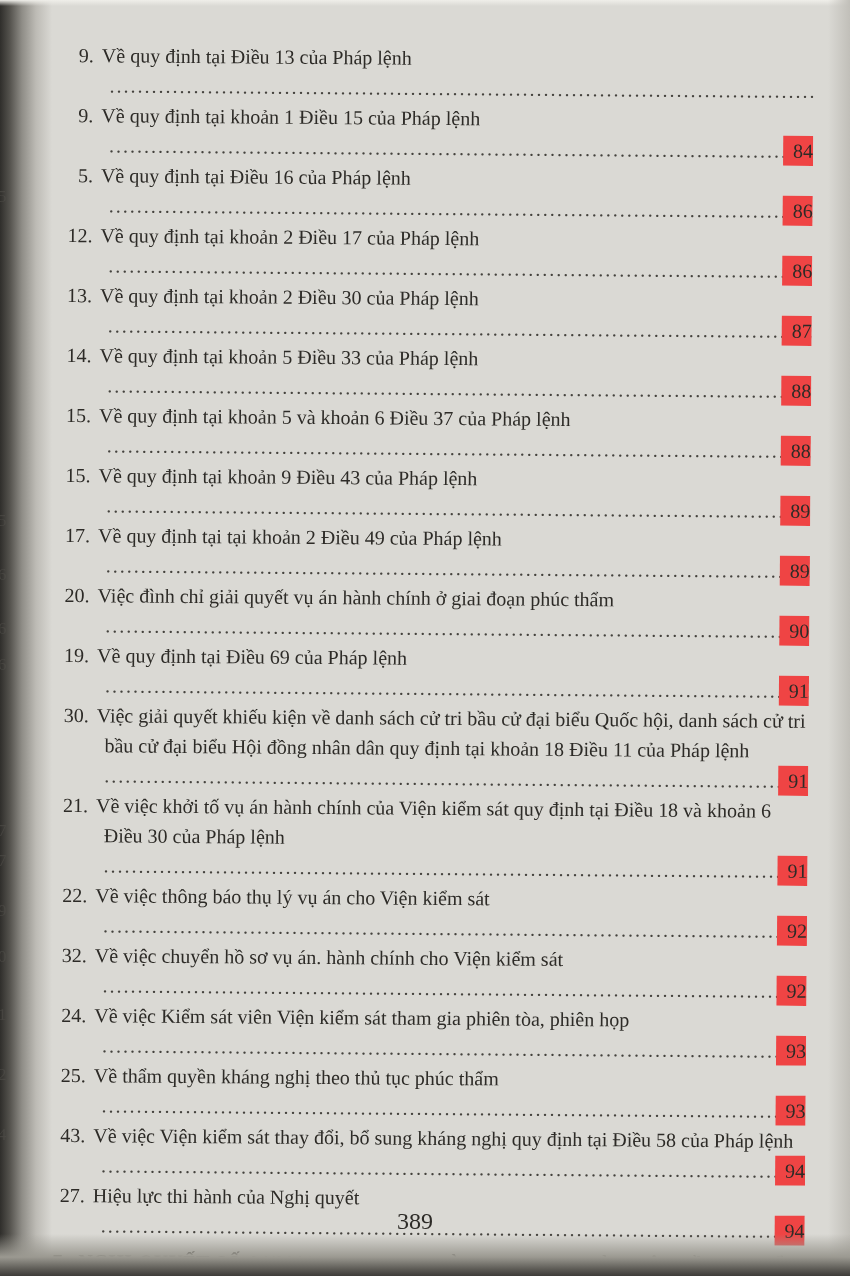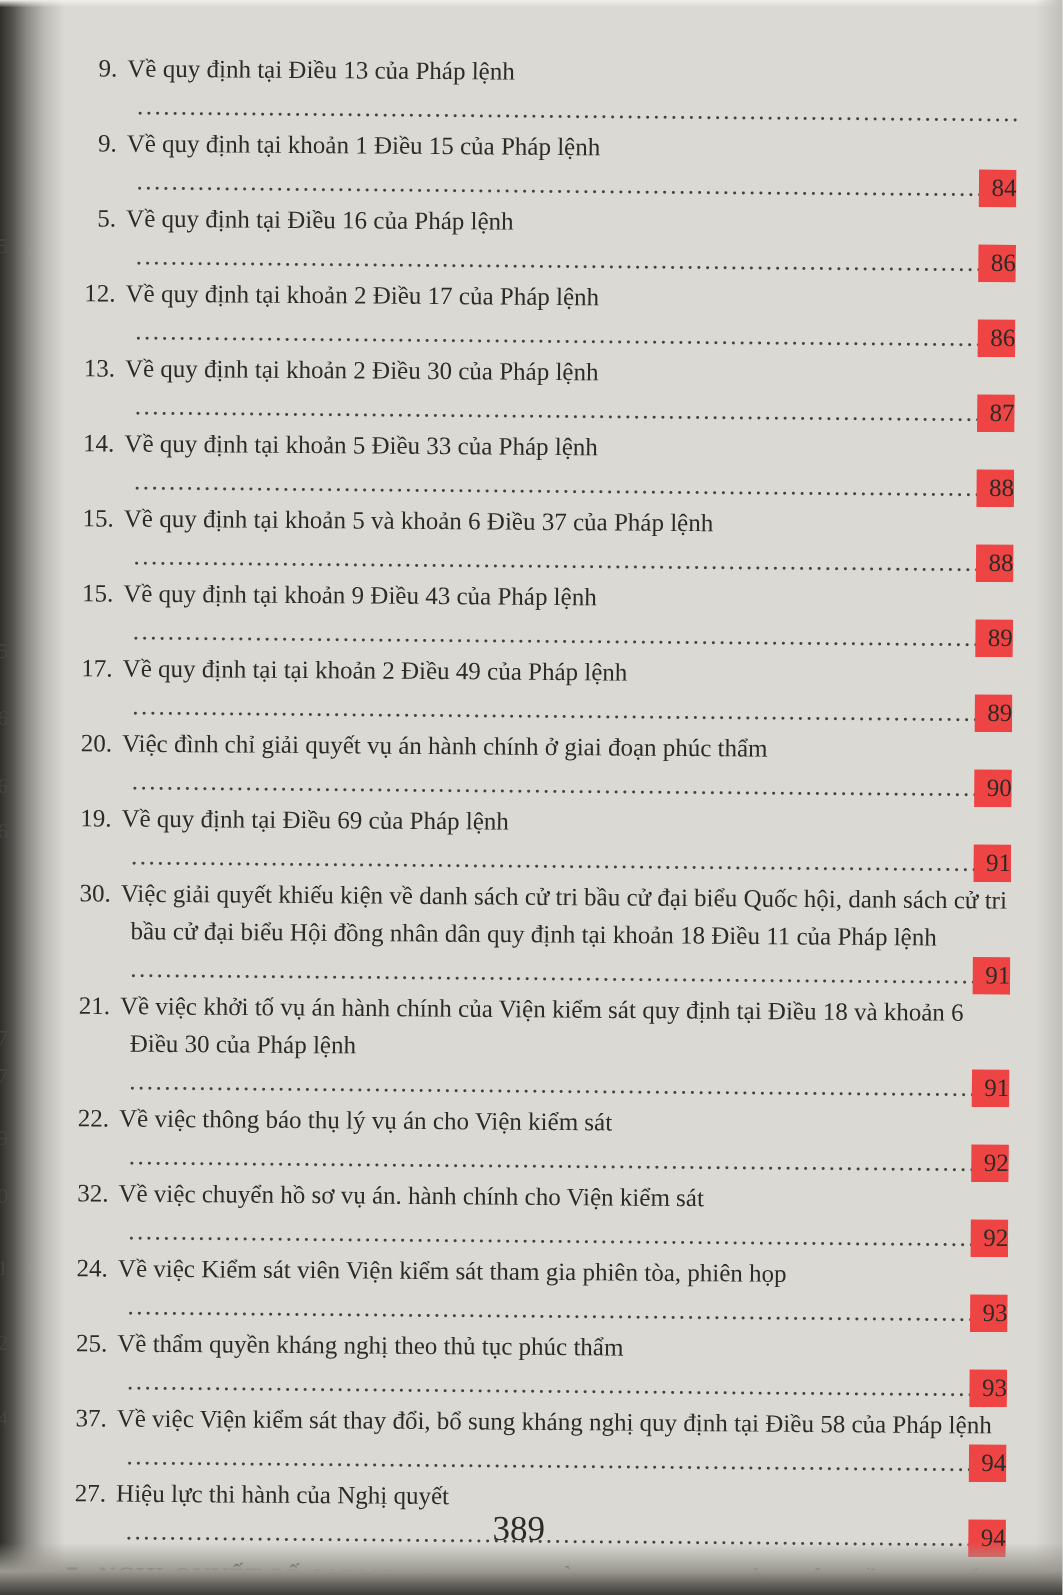--- a/index.html
+++ b/index.html
@@ -62,21 +62,21 @@
 
   .sec7 {
     position: relative; overflow: hidden; margin-top: 6px;
     padding-left: 34px; text-indent: -34px;
     text-align: justify; font-weight: bold; color: #262420;
   }
   .enum7 { display: inline-block; width: 26px; padding-right: 8px; text-indent: 0; }
 
   .footer {
     position: absolute; left: 0; right: 20px; top: 1208px;
-    text-align: center; font-size: 28px; color: #2d2b27;
+    text-align: center; font-size: 24px; color: #2d2b27;
   }
 </style>
 </head>
 <body>
 
 <div class="page">
 
   <div class="edge-left"></div>
   <div class="edge-top"></div>
   <div class="edge-right"></div>
@@ -106,21 +106,21 @@
     <div class="toc-entry"><span class="enum">15.</span><span class="etext">Về quy định tại khoản 9 Điều 43 của Pháp lệnh</span><span class="tail"></span><span class="pgnum">89</span></div>
     <div class="toc-entry"><span class="enum">17.</span><span class="etext">Về quy định tại tại khoản 2 Điều 49 của Pháp lệnh</span><span class="tail"></span><span class="pgnum">89</span></div>
     <div class="toc-entry"><span class="enum">20.</span><span class="etext">Việc đình chỉ giải quyết vụ án hành chính ở giai đoạn phúc thẩm</span><span class="tail"></span><span class="pgnum">90</span></div>
     <div class="toc-entry"><span class="enum">19.</span><span class="etext">Về quy định tại Điều 69 của Pháp lệnh</span><span class="tail"></span><span class="pgnum">91</span></div>
     <div class="toc-entry"><span class="enum">30.</span><span class="etext">Việc giải quyết khiếu kiện về danh sách cử tri bầu cử đại biểu Quốc hội, danh sách cử tri bầu cử đại biểu Hội đồng nhân dân quy định tại khoản 18 Điều 11 của Pháp lệnh</span><span class="tail"></span><span class="pgnum">91</span></div>
     <div class="toc-entry"><span class="enum">21.</span><span class="etext">Về việc khởi tố vụ án hành chính của Viện kiểm sát quy định tại Điều 18 và khoản 6 Điều 30 của Pháp lệnh</span><span class="tail"></span><span class="pgnum">91</span></div>
     <div class="toc-entry"><span class="enum">22.</span><span class="etext">Về việc thông báo thụ lý vụ án cho Viện kiểm sát</span><span class="tail"></span><span class="pgnum">92</span></div>
     <div class="toc-entry"><span class="enum">32.</span><span class="etext">Về việc chuyển hồ sơ vụ án. hành chính cho Viện kiểm sát</span><span class="tail"></span><span class="pgnum">92</span></div>
     <div class="toc-entry"><span class="enum">24.</span><span class="etext">Về việc Kiểm sát viên Viện kiểm sát tham gia phiên tòa, phiên họp</span><span class="tail"></span><span class="pgnum">93</span></div>
     <div class="toc-entry"><span class="enum">25.</span><span class="etext">Về thẩm quyền kháng nghị theo thủ tục phúc thẩm</span><span class="tail"></span><span class="pgnum">93</span></div>
-    <div class="toc-entry"><span class="enum">37.</span><span class="etext">Về việc Viện kiểm sát thay đổi, bổ sung kháng nghị quy định tại Điều 58 của Pháp lệnh</span><span class="tail"></span><span class="pgnum">94</span></div>
+    <div class="toc-entry"><span class="enum">43.</span><span class="etext">Về việc Viện kiểm sát thay đổi, bổ sung kháng nghị quy định tại Điều 58 của Pháp lệnh</span><span class="tail"></span><span class="pgnum">94</span></div>
     <div class="toc-entry"><span class="enum">27.</span><span class="etext">Hiệu lực thi hành của Nghị quyết</span><span class="tail"></span><span class="pgnum">94</span></div>
 
     <div class="sec7"><span class="enum7">7.</span><span class="sec7-title">NGHỊ QUYẾT SỐ 04/2016/NQ-HĐTP NGÀY 30-12-2016 CỦA HỘI ĐỒNG THẨM PHÁN TÒA ÁN NHÂN DÂN TỐI CAO</span> </div>
 
   </div>
 
   <div class="footer">389</div>
 
   <div class="edge-bottom"></div>
 

